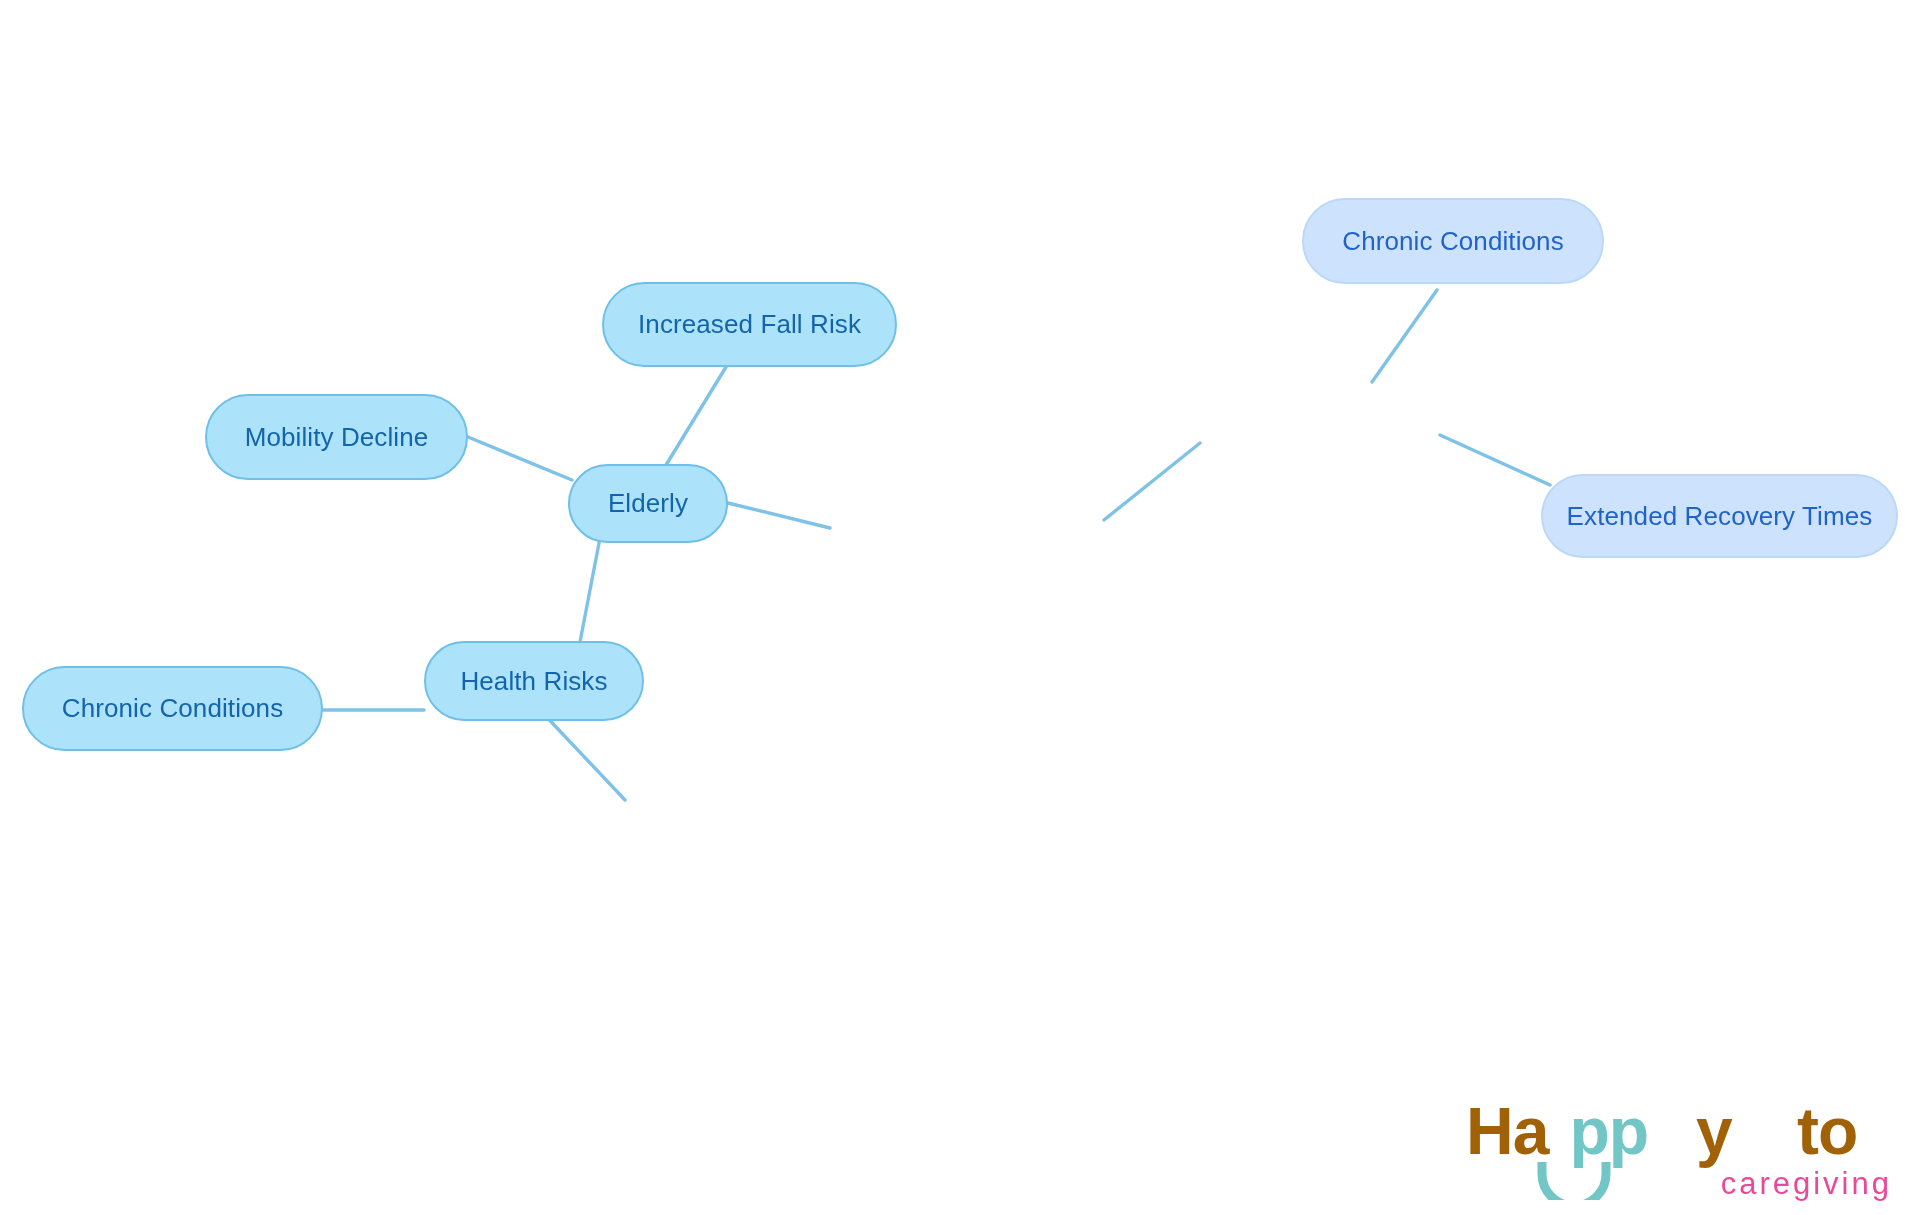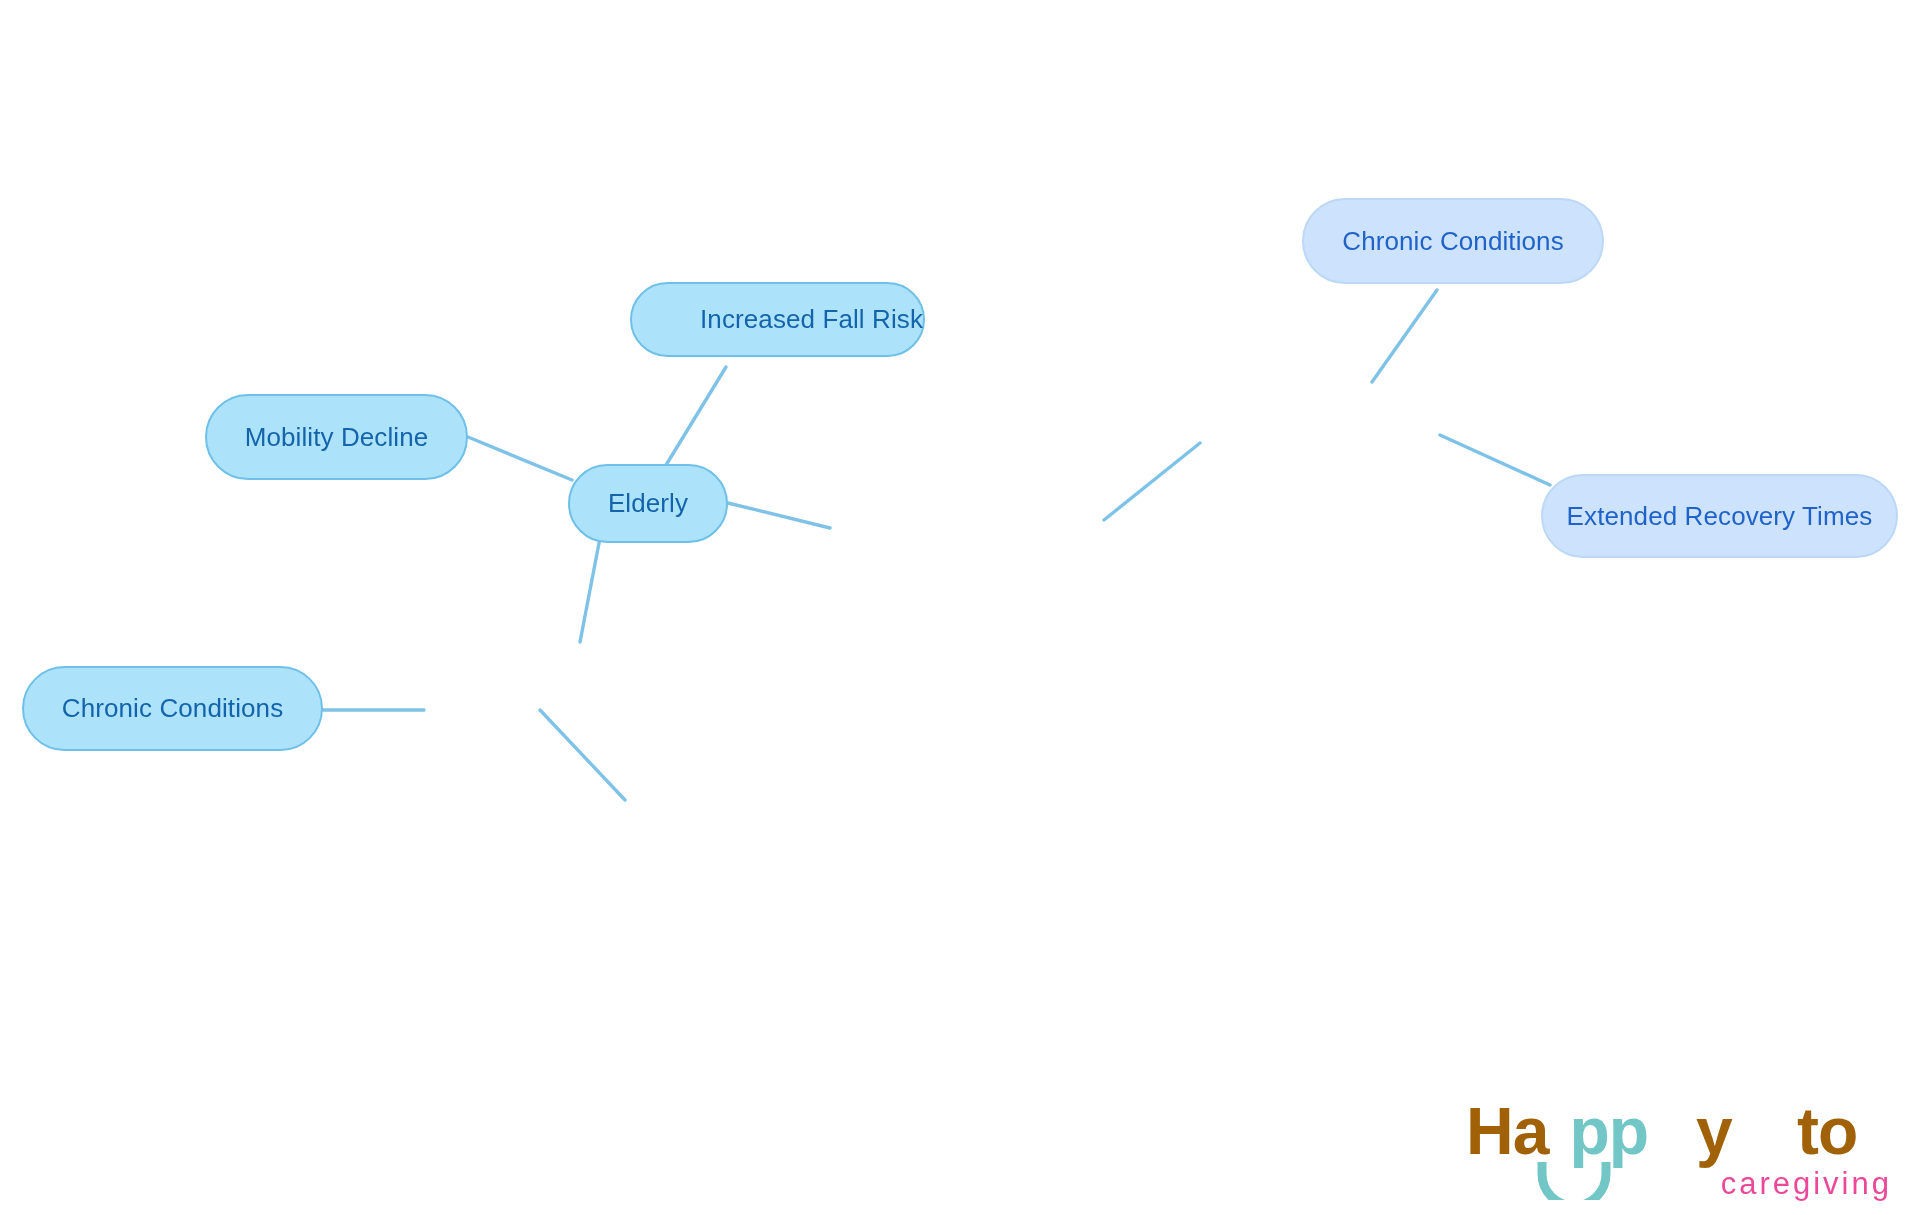--- a/index.html
+++ b/index.html
@@ -121,28 +121,31 @@
       <path d="M 1372 382 L 1437 290"></path>
       <path d="M 1440 435 L 1550 485"></path>
     </g>
   </svg>
 
 
   <div class="node node-left" style="left:568px; top:464px; width:160px; height:79px;">
     <span>Elderly</span>
   </div>
 
-  <div class="node node-left" style="left:630px; top:282px; width:295px; height:75px;justify-content:flex-end;">
+  <div class="node node-left" style="left:602px; top:282px; width:295px; height:85px;">
     <span>Increased Fall Risk</span>
   </div>
 
   <div class="node node-left" style="left:205px; top:394px; width:263px; height:86px;">
     <span>Mobility Decline</span>
   </div>
 
+  <div class="node node-left" style="left:424px; top:641px; width:220px; height:80px;">
+    <span>Health Risks</span>
+  </div>
 
   <div class="node node-left" style="left:22px; top:666px; width:301px; height:85px;">
     <span>Chronic Conditions</span>
   </div>
 
 
 
   <div class="node node-right" style="left:1302px; top:198px; width:302px; height:86px;">
     <span>Chronic Conditions</span>
   </div>

